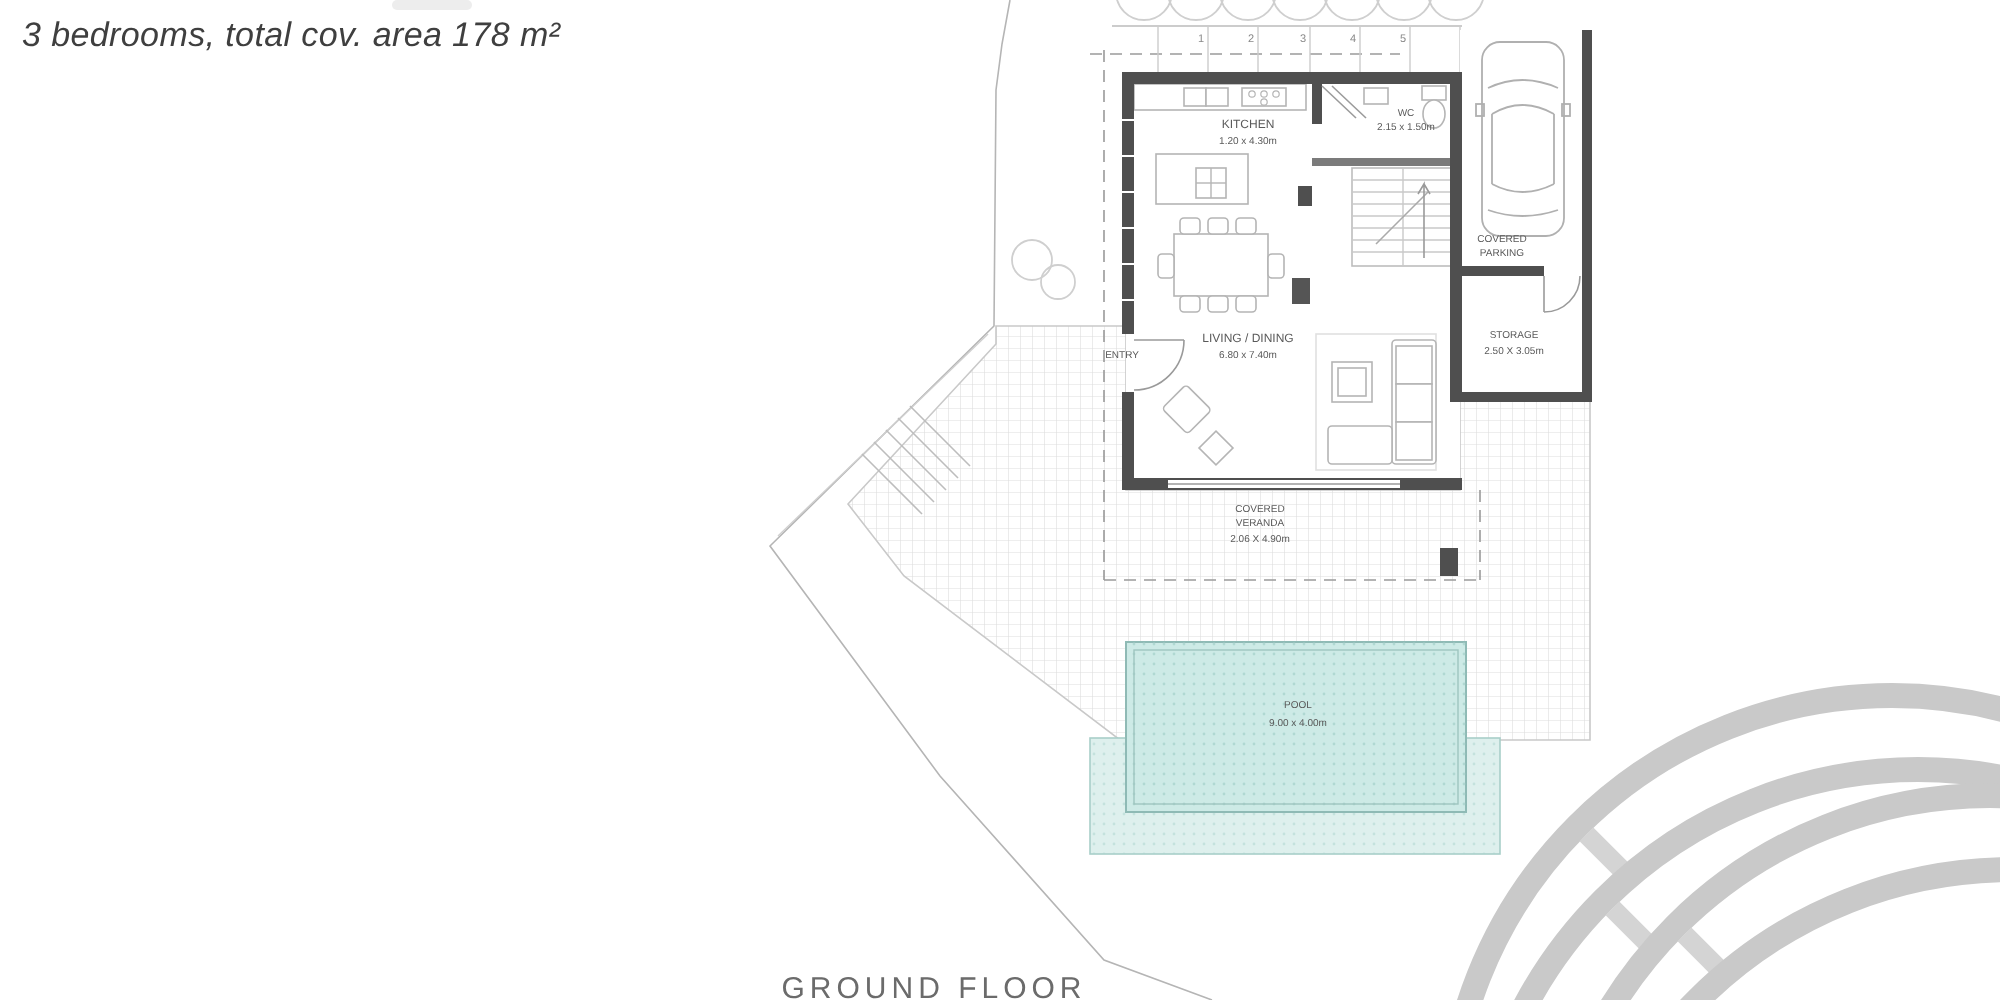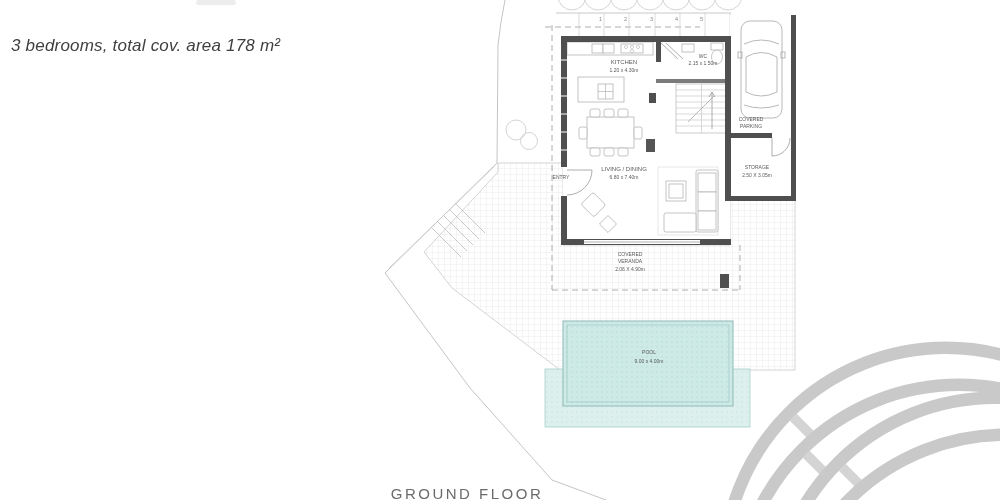--- a/index.html
+++ b/index.html
@@ -1,19 +1,19 @@
 <!DOCTYPE html>
 <html><head>
 <meta charset="utf-8">
 <style>
   html,body{margin:0;padding:0;background:#fff;}
   #stage{position:relative;width:1000px;height:500px;background:#ffffff;overflow:hidden;
          font-family:"Liberation Sans",sans-serif;}
   #header-note{position:absolute;left:11px;top:8px;font-style:italic;font-size:17px;
-               color:#3f3f3f;letter-spacing:.2px;margin-top:28px;}
+               color:#3f3f3f;letter-spacing:.2px;}
   #logo-artifact{position:absolute;left:196px;top:0;width:40px;height:5px;background:#ededed;
                  border-radius:3px;}
   svg{position:absolute;left:0;top:0;}
   text{font-family:"Liberation Sans",sans-serif;fill:#5a5a5a;}
   .room-label{font-size:6px;text-anchor:middle;}
   .tiny-label{font-size:5px;text-anchor:middle;}
   .num-label{font-size:5.5px;fill:#888;text-anchor:end;}
   .floor-title{font-size:15px;fill:#6b6b6b;letter-spacing:2.5px;text-anchor:middle;}
   .thin{stroke:#b5b5b5;stroke-width:0.8;fill:#fff;}
   .thin-nf{stroke:#b5b5b5;stroke-width:0.8;fill:none;}

